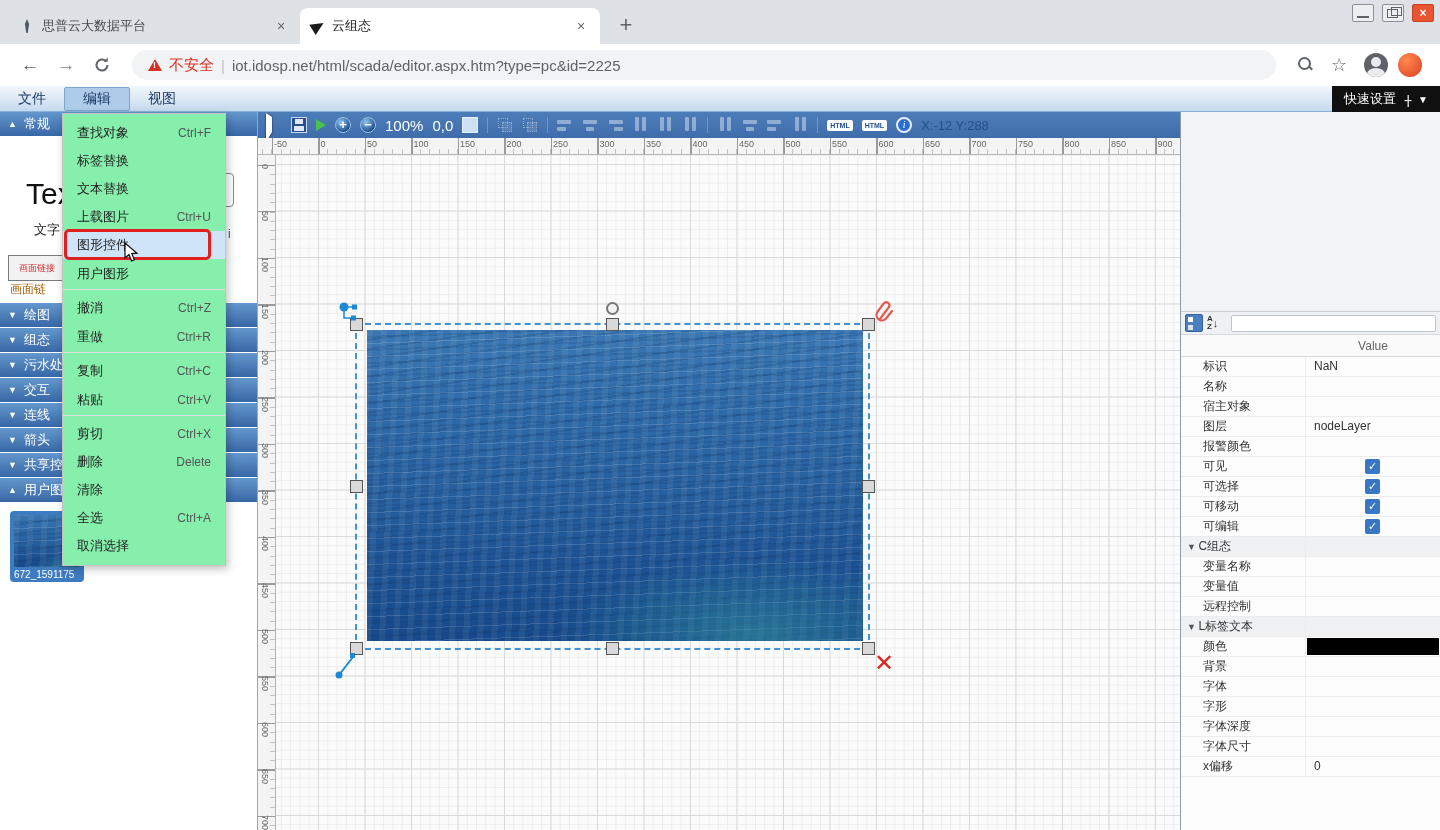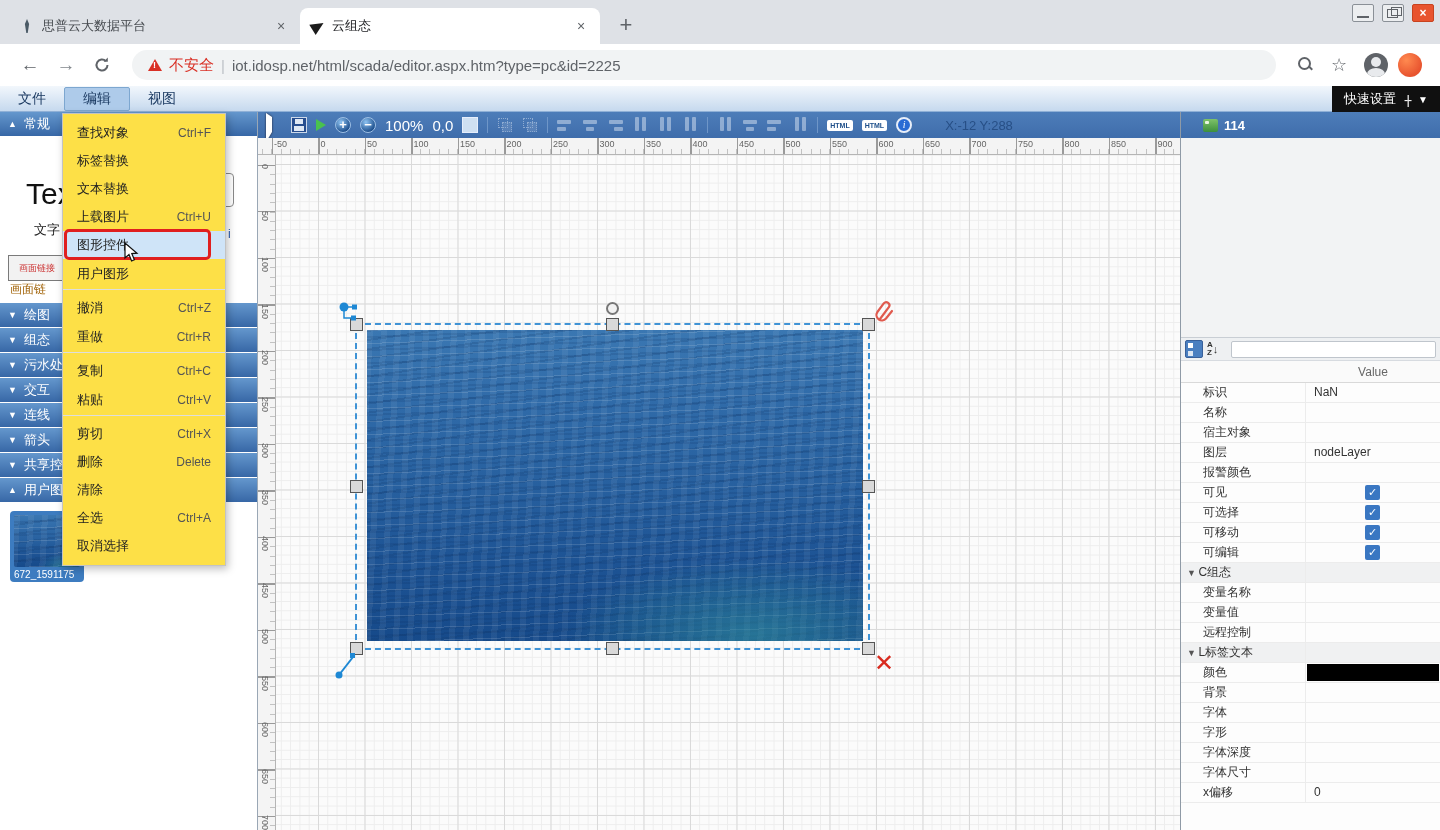--- a/index.html
+++ b/index.html
@@ -101,21 +101,21 @@
   .groupsq::after { content:""; position:absolute; right:1px; bottom:1px; width:8px; height:8px; border:1px dotted #e4ecf8; background:rgba(255,255,255,.25); }
   .alignbars { display:flex; flex-direction:column; justify-content:center; gap:3px; }
   .alignbars i { display:block; height:4px; background:#e9f0fa; border-radius:1px; }
   .alignbars.aL i:nth-child(1){width:14px} .alignbars.aL i:nth-child(2){width:9px}
   .alignbars.aC i:nth-child(1){width:14px;margin:0 auto} .alignbars.aC i:nth-child(2){width:8px;margin:0 auto}
   .alignbars.aR i:nth-child(1){width:14px;margin-left:auto} .alignbars.aR i:nth-child(2){width:9px;margin-left:auto}
   .vbars { display:flex; justify-content:center; gap:3px; }
   .vbars i { display:block; width:4px; height:14px; background:#e9f0fa; border-radius:1px; }
   .htmlbadge { background:#fff; color:#1d4e89; font-size:7px; font-weight:bold; border-radius:2px; padding:2px 3px; line-height:7px; }
   .infoball { width:16px; height:16px; border-radius:50%; background:#2a6bd4; border:2px solid #e8eef8; color:#fff; font-size:10px; font-style:italic; font-family:"Liberation Serif",serif; text-align:center; line-height:12px; }
-  .coords { color:#274f86; font-size:13px; margin-left:24px; }
+  .coords { color:#274f86; font-size:13px; margin-left:0; }
 
   
   .hruler { height:17px; background:#f4f4f4; border-bottom:1px solid #b5b5b5; position:relative; overflow:hidden; flex:none;
     background-image:
       repeating-linear-gradient(90deg,#9a9a9a 0 1px,transparent 1px 46.5px),
       repeating-linear-gradient(90deg,#c2c2c2 0 1px,transparent 1px 9.3px);
     background-size:100% 17px,100% 5px;
     background-position:13.5px 0,4.35px bottom;
     background-repeat:no-repeat; }
   .hlabel { position:absolute; top:1px; font-size:9px; color:#666; left:calc(var(--i)*46.5px + 16px); }
@@ -172,21 +172,21 @@
   .prow .cell-label { width:125px; padding-left:22px; line-height:19px; border-right:1px solid #ececec; white-space:nowrap; overflow:hidden; }
   .prow .cell-value { flex:1; line-height:19px; padding-left:8px; position:relative; white-space:nowrap; overflow:hidden; }
   .prow.t-group { background:#f0f1f2; }
   .prow.t-group .cell-label { padding-left:6px; }
   .prow.t-group .cell-label::before { content:"▼ "; font-size:9px; color:#555; }
   .prow.t-checkbox .cell-value::before { content:"✓"; position:absolute; left:50%; margin-left:-8px; top:2px; width:15px; height:15px; background:#3a77c2; color:#fff; font-size:11px; line-height:15px; text-align:center; border-radius:2px; }
   .prow .swatch { position:absolute; left:1px; right:1px; top:1px; bottom:1px; display:none; }
   .prow.t-color .swatch { display:block; }
 
   
-  .edit-menu { position:absolute; left:62px; top:113px; width:164px; background:#fde047; border:1px solid #c3c3c3; box-shadow:2px 3px 8px rgba(0,0,0,.25); padding:5px 0; z-index:50; }
+  .edit-menu { position:absolute; left:62px; top:113px; width:164px; background:#86efac; border:1px solid #c3c3c3; box-shadow:2px 3px 8px rgba(0,0,0,.25); padding:5px 0; z-index:50; }
   .menu-item { height:28px; display:flex; align-items:center; padding:0 14px; color:#222; }
   .menu-item.highlighted { background:#cfe4f8; }
   .menu-item.separator { border-bottom:1px solid #dedede; margin-bottom:4px; height:31px; }
   .mi-label { flex:1; font-size:13px; }
   .mi-shortcut { font-size:12px; color:#555; }
   .annotation-box { position:absolute; left:1px; top:115px; width:147px; height:31px; border:3px solid #e01f1f; border-radius:5px; pointer-events:none; }
   .mouse-cursor { position:absolute; left:60px; top:128px; pointer-events:none; }
 </style>
 </head>
 <body>
@@ -447,24 +447,20 @@
                   <circle cx="4" cy="26" r="3.5" fill="#1e88d4"></circle>
                   <rect x="15" y="4" width="5" height="5" fill="#1e88d4"></rect>
                 </svg>
             </span>
           </div>
         </div>
       </div>
     </div>
 
     <div class="rightpanel">
-      <div class="rp-header">
-        <span class="img-icon"></span>
-        <span>114</span>
-      </div>
       <div class="rp-empty"></div>
       <div class="rp-toolbar">
         <span class="cat-icon"></span>
         <span class="az-icon">
             <span class="az-letters">
               <span>A</span>
               <span>Z</span>
             </span>
             <span class="az-arrow">↓</span>
           </span>

